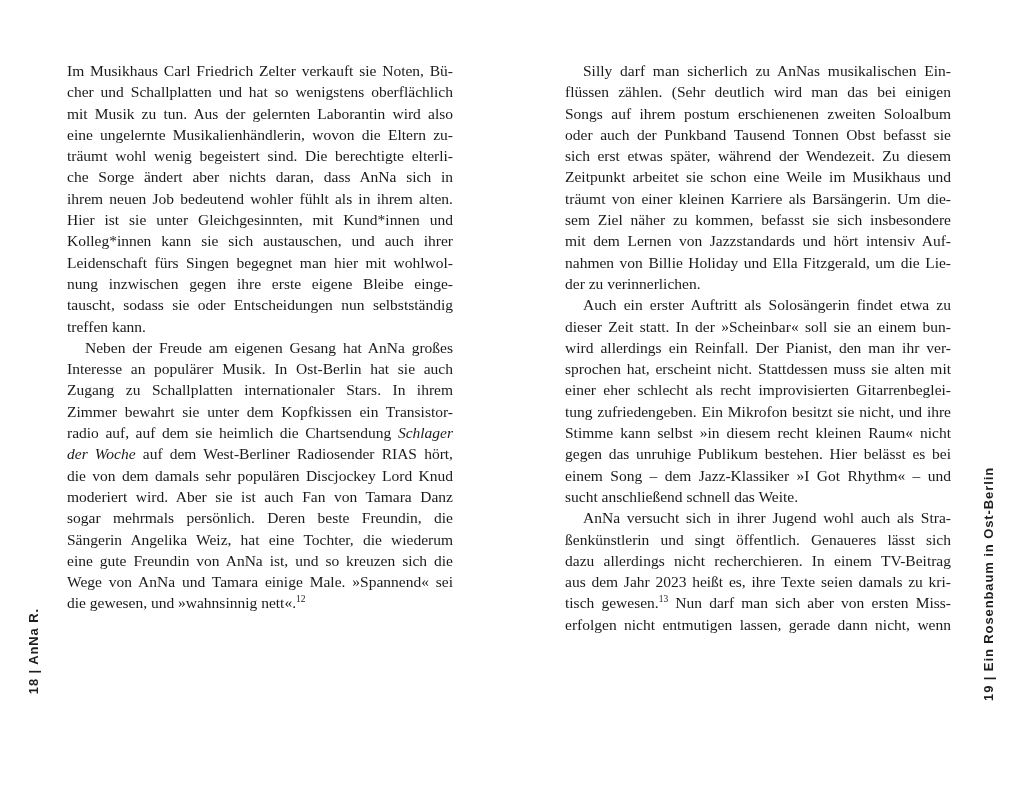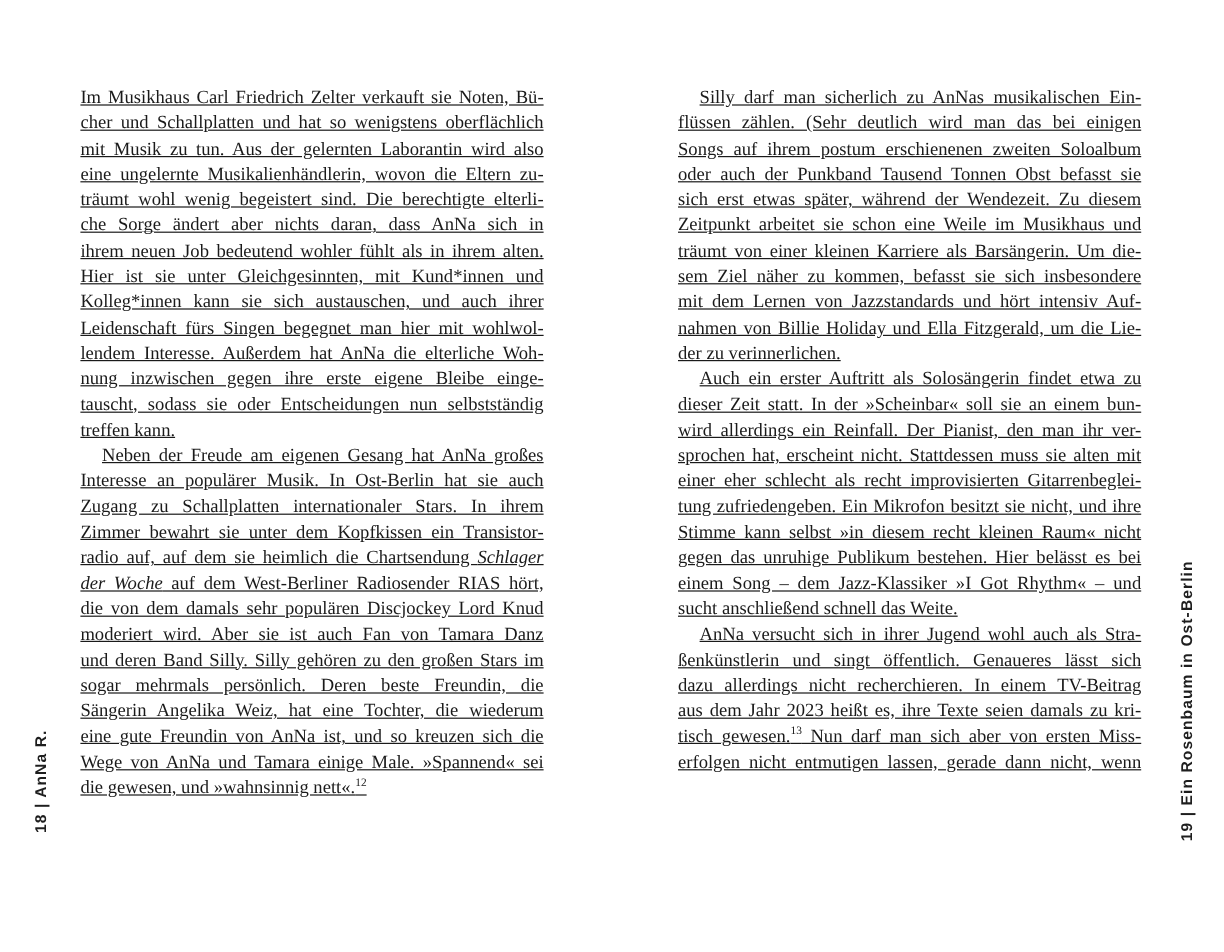--- a/index.html
+++ b/index.html
@@ -7,28 +7,27 @@
     width: 1020px; height: 793px;
     background: #ffffff;
     position: relative;
     overflow: hidden;
     font-family: "Liberation Serif", "DejaVu Serif", serif;
   }
   .spread { position: absolute; inset: 0; }
 
   .page-text {
     position: absolute;
-    top: 71px;
+    top: 60px;
     width: 386px;
     color: #1a1a1a;
     font-size: 15.5px;
     line-height: 21.3px;
     hyphens: none;
     font-kerning: normal;
-    text-decoration: underline;
   }
   #left-text  { left: 67px; }
   #right-text { left: 565px; }
 
   .line {
     text-align: justify;
     text-align-last: justify;
   }
   .line.para-end { text-align-last: left; }
   .line.indent   { text-indent: 18px; }
@@ -65,33 +64,31 @@
       <div class="line"><span>Im Musikhaus Carl Friedrich Zelter verkauft sie Noten, Bü-</span></div>
       <div class="line"><span>cher und Schallplatten und hat so wenigstens oberflächlich</span></div>
       <div class="line"><span>mit Musik zu tun. Aus der gelernten Laborantin wird also</span></div>
       <div class="line"><span>eine ungelernte Musikalienhändlerin, wovon die Eltern zu-</span></div>
       <div class="line"><span>träumt wohl wenig begeistert sind. Die berechtigte elterli-</span></div>
       <div class="line"><span>che Sorge ändert aber nichts daran, dass AnNa sich in</span></div>
       <div class="line"><span>ihrem neuen Job bedeutend wohler fühlt als in ihrem alten.</span></div>
       <div class="line"><span>Hier ist sie unter Gleichgesinnten, mit Kund*innen und</span></div>
       <div class="line"><span>Kolleg*innen kann sie sich austauschen, und auch ihrer</span></div>
       <div class="line"><span>Leidenschaft fürs Singen begegnet man hier mit wohlwol-</span></div>
-      <div class="line"><span>lendem Interesse. Außerdem hat AnNa die elterliche Woh-</span></div>
       <div class="line"><span>nung inzwischen gegen ihre erste eigene Bleibe einge-</span></div>
       <div class="line"><span>tauscht, sodass sie oder Entscheidungen nun selbstständig</span></div>
       <div class="line para-end"><span>treffen kann.</span></div>
       <div class="line indent"><span>Neben der Freude am eigenen Gesang hat AnNa großes</span></div>
       <div class="line"><span>Interesse an populärer Musik. In Ost-Berlin hat sie auch</span></div>
       <div class="line"><span>Zugang zu Schallplatten internationaler Stars. In ihrem</span></div>
       <div class="line"><span>Zimmer bewahrt sie unter dem Kopfkissen ein Transistor-</span></div>
       <div class="line"><span>radio auf, auf dem sie heimlich die Chartsendung </span><span class="it">Schlager</span></div>
       <div class="line"><span class="it">der Woche</span><span> auf dem West-Berliner Radiosender RIAS hört,</span></div>
       <div class="line"><span>die von dem damals sehr populären Discjockey Lord Knud</span></div>
       <div class="line"><span>moderiert wird. Aber sie ist auch Fan von Tamara Danz</span></div>
-      <div class="line"><span>und deren Band Silly. Silly gehören zu den großen Stars im</span></div>
       <div class="line"><span>sogar mehrmals persönlich. Deren beste Freundin, die</span></div>
       <div class="line"><span>Sängerin Angelika Weiz, hat eine Tochter, die wiederum</span></div>
       <div class="line"><span>eine gute Freundin von AnNa ist, und so kreuzen sich die</span></div>
       <div class="line"><span>Wege von AnNa und Tamara einige Male. »Spannend« sei</span></div>
       <div class="line para-end"><span>die gewesen, und »wahnsinnig nett«.</span><span class="sup">12</span></div>
     </div>
 
   <div class="page-text" id="right-text">
       <div class="line indent"><span>Silly darf man sicherlich zu AnNas musikalischen Ein-</span></div>
       <div class="line"><span>flüssen zählen. (Sehr deutlich wird man das bei einigen</span></div>

